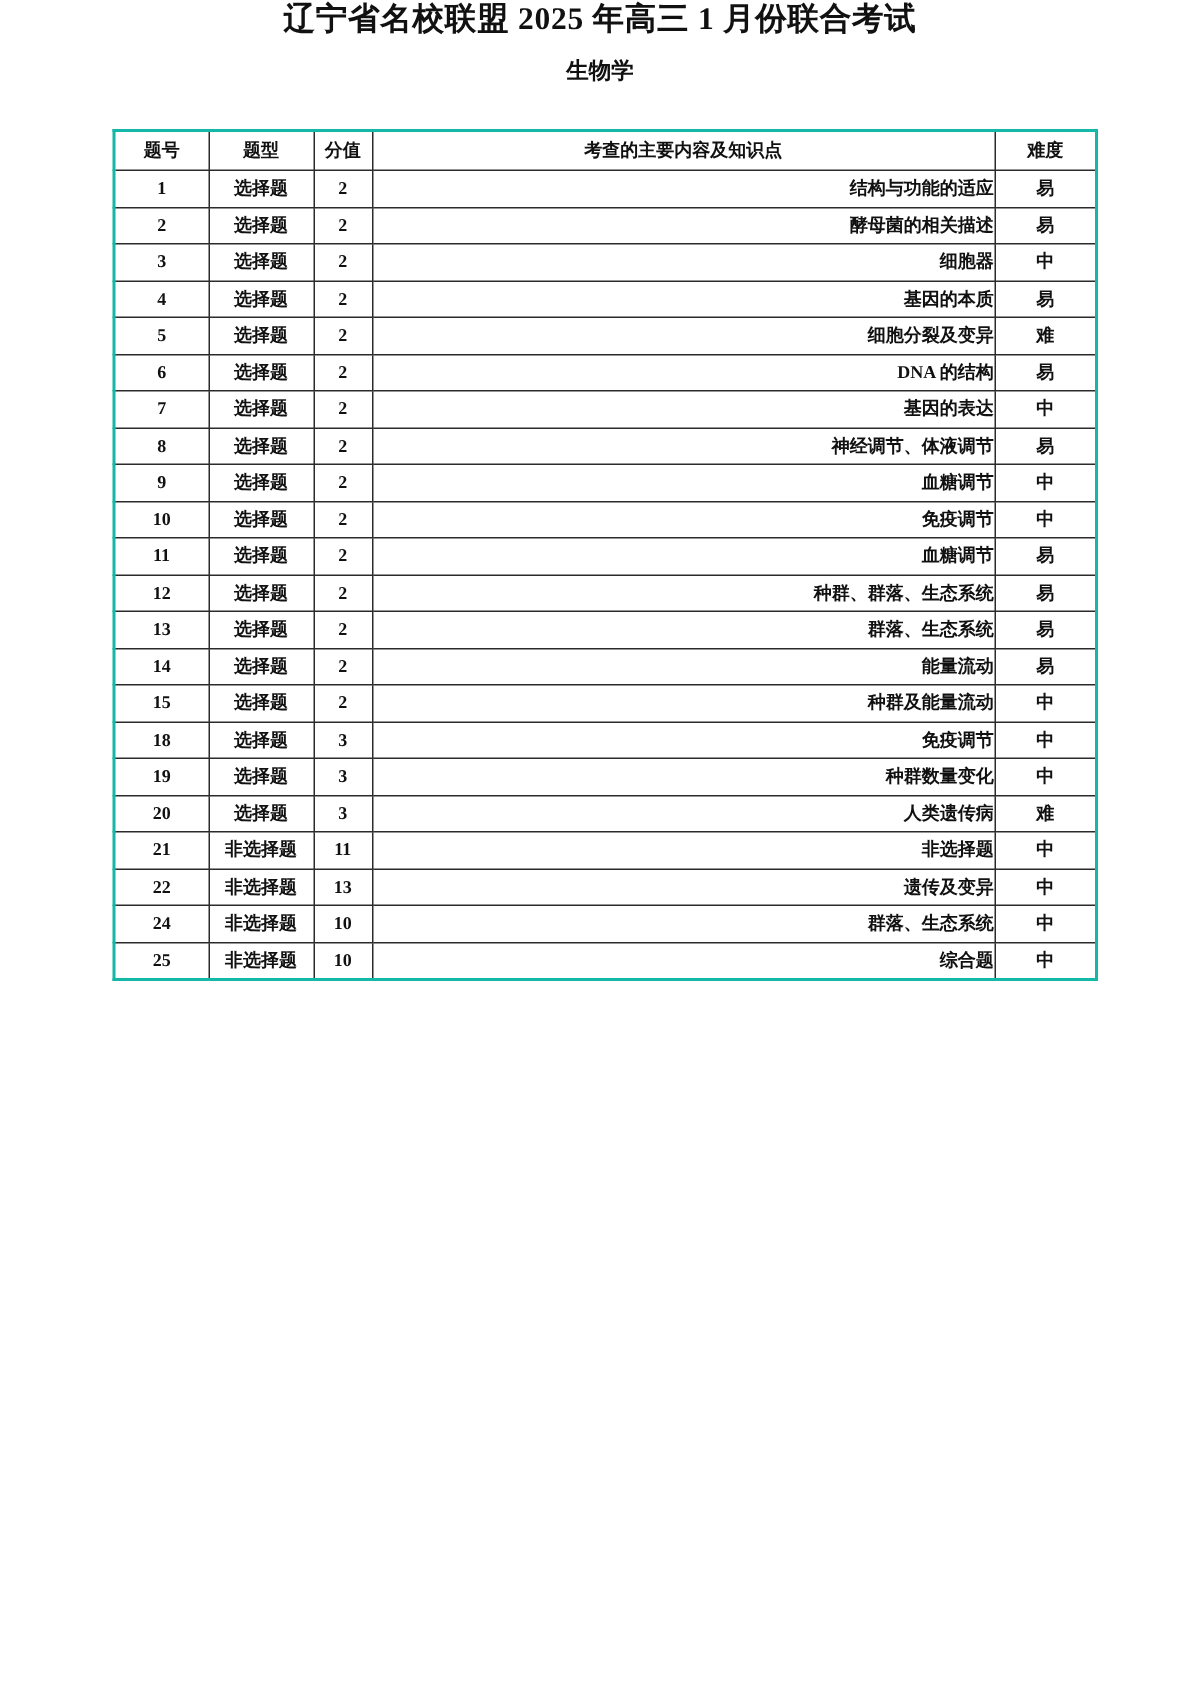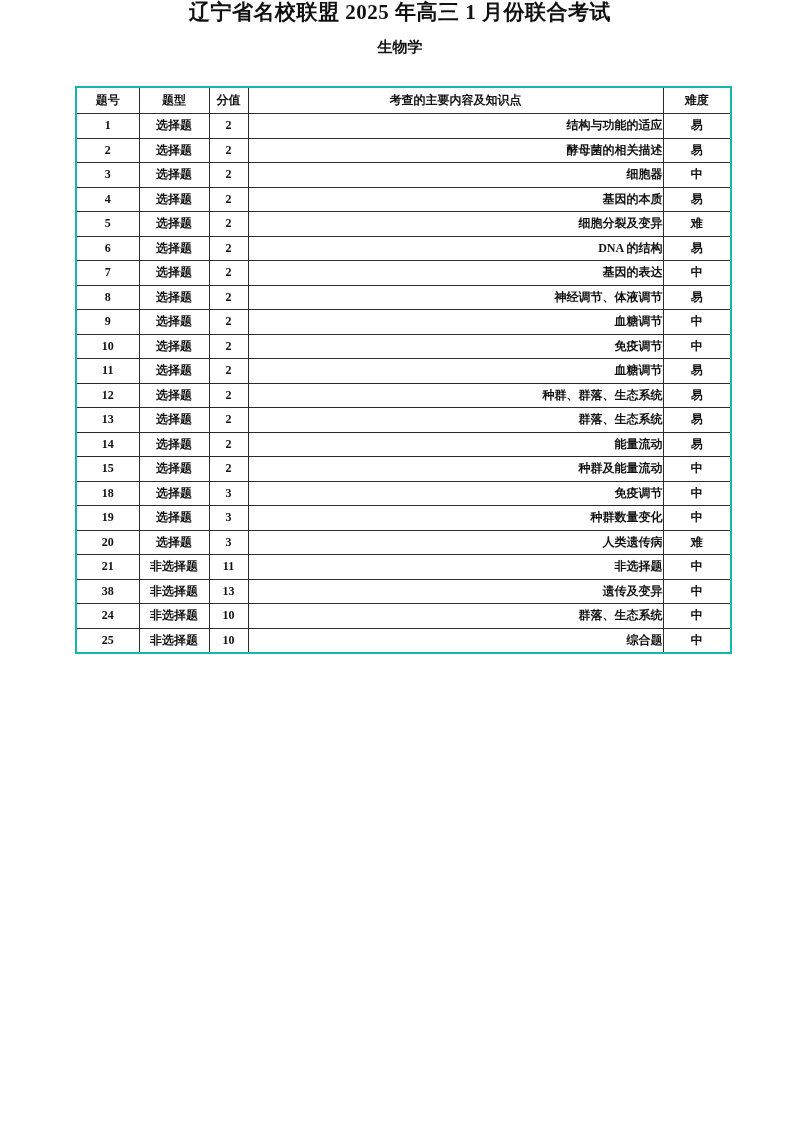--- a/index.html
+++ b/index.html
@@ -199,21 +199,21 @@
           <td class="col-center">难</td>
         </tr>
         <tr>
           <td class="col-center">21</td>
           <td class="col-center">非选择题</td>
           <td class="col-center">11</td>
           <td class="col-content">非选择题</td>
           <td class="col-center">中</td>
         </tr>
         <tr>
-          <td class="col-center">38</td>
+          <td class="col-center">22</td>
           <td class="col-center">非选择题</td>
           <td class="col-center">13</td>
           <td class="col-content">遗传及变异</td>
           <td class="col-center">中</td>
         </tr>
         <tr>
           <td class="col-center">24</td>
           <td class="col-center">非选择题</td>
           <td class="col-center">10</td>
           <td class="col-content">群落、生态系统</td>

